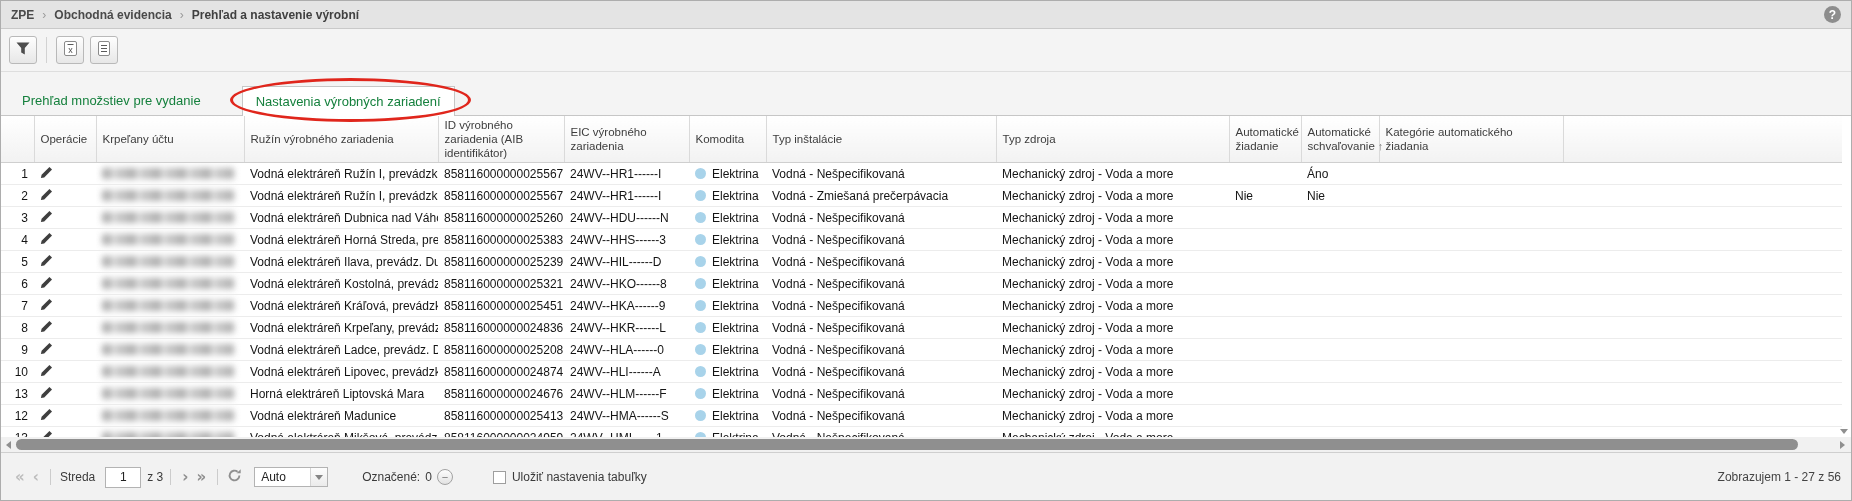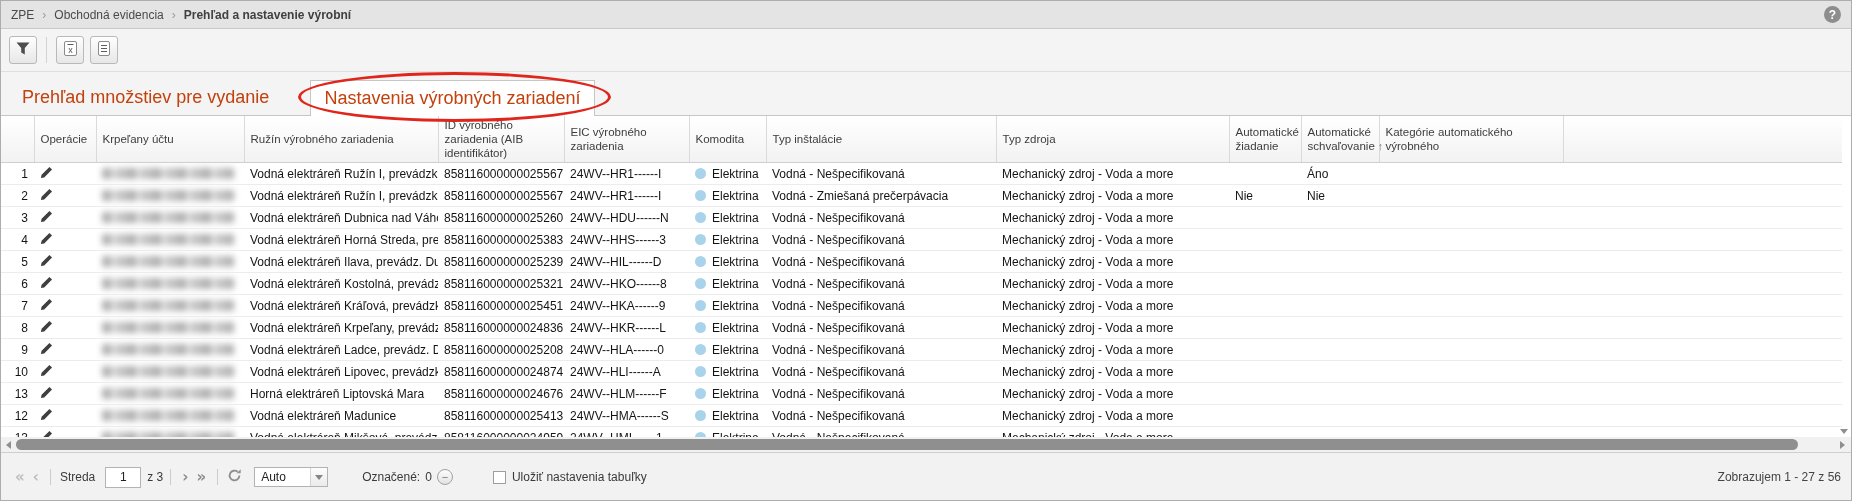--- a/index.html
+++ b/index.html
@@ -2,37 +2,37 @@
 <html><head>
 <meta charset="utf-8">
 <style>
   html,body{margin:0;padding:0;background:#fff;}
   .page{position:relative;width:1852px;height:501px;box-sizing:border-box;border:1px solid #adadad;
         background:#fff;font-family:"Liberation Sans",sans-serif;overflow:hidden;}
 
   
   .breadcrumb-bar{height:27px;background:#e4e4e4;border-bottom:1px solid #c9c9c9;display:flex;
                   align-items:center;padding:0 10px;font-size:12px;color:#4a4a4a;}
-  .crumb{margin-right:8px;cursor:pointer;}
+  .crumb{margin-right:8px;cursor:pointer;font-weight:bold;}
   .crumb.last{font-weight:bold;color:#404040;cursor:default;}
   .crumb-sep{color:#9a9a9a;margin-right:8px;font-size:12px;}
   .help-icon{margin-left:auto;width:17px;height:17px;border-radius:50%;background:#8d8d8d;color:#fff;
              font-weight:bold;font-size:12px;display:flex;align-items:center;justify-content:center;cursor:pointer;}
 
   
   .toolbar{height:42px;background:#f4f4f4;display:flex;align-items:center;padding:0 8px;}
   .tool-btn{width:26px;height:26px;border:1px solid #b9b9b9;border-radius:3px;
             background:linear-gradient(#fefefe,#e7e7e7);display:flex;align-items:center;
             justify-content:center;margin-right:6px;cursor:pointer;}
   .toolbar-sep{width:1px;height:26px;background:#d2d2d2;margin:0 9px 0 3px;}
 
   
   .tabstrip{height:45px;background:#f4f4f4;border-top:1px solid #dedede;border-bottom:1px solid #c6c6c6;
             display:flex;align-items:flex-end;padding-left:8px;position:relative;box-sizing:border-box;}
-  .tab{font-size:18px;color:#c2410c;padding:7px 13px;cursor:pointer;white-space:nowrap;}
+  .tab{font-size:13px;color:#15803d;padding:7px 13px;cursor:pointer;white-space:nowrap;}
   .tab.active{background:#fff;border:1px solid #c6c6c6;border-bottom:none;margin-bottom:-1px;position:relative;margin-left:28px;}
   .annotation-ellipse{position:absolute;left:-13px;right:-17px;top:-9px;bottom:-6px;
             border:3px solid #e0261c;border-radius:50%;pointer-events:none;z-index:5;}
 
   
   .grid-area{position:relative;height:321px;background:#fff;overflow:hidden;}
   table.grid{border-collapse:collapse;table-layout:fixed;width:1841px;}
   table.grid th{height:35px;box-sizing:border-box;font-size:11.5px;font-weight:normal;color:#3d3d3d;
             text-align:left;padding:2px 6px;border-right:1px solid #dadada;border-bottom:1px solid #cfcfcf;
             background:linear-gradient(#ffffff,#f2f2f2);line-height:14px;vertical-align:middle;cursor:pointer;}
@@ -163,21 +163,21 @@
             <th><span>Operácie</span></th>
             <th><span>Krpeľany účtu</span></th>
             <th><span>Ružín výrobného zariadenia</span></th>
             <th><span>ID výrobného zariadenia (AIB identifikátor)</span></th>
             <th><span>EIC výrobného zariadenia</span></th>
             <th><span>Komodita</span></th>
             <th><span>Typ inštalácie</span></th>
             <th><span>Typ zdroja</span></th>
             <th><span>Automatické žiadanie</span></th>
             <th><span>Automatické schvaľovanie</span><span class="sort-arrow">↑</span></th>
-            <th><span>Kategórie automatického výrobného</span></th>
+            <th><span>Kategórie automatického žiadania</span></th>
             <th class="filler"></th>
           </tr>
         </thead>
       <tbody id="grid-body">
           <tr>
             <td class="rownum">1</td>
             <td class="op-cell"><span style="cursor: pointer;"><svg width="13" height="13" viewBox="0 0 16 16">
                   <path fill="#3f3f3f" d="M11.6 1.2l3.2 3.2-9.6 9.6-4.1.9.9-4.1z"></path>
                 </svg></span></td>
             <td>

